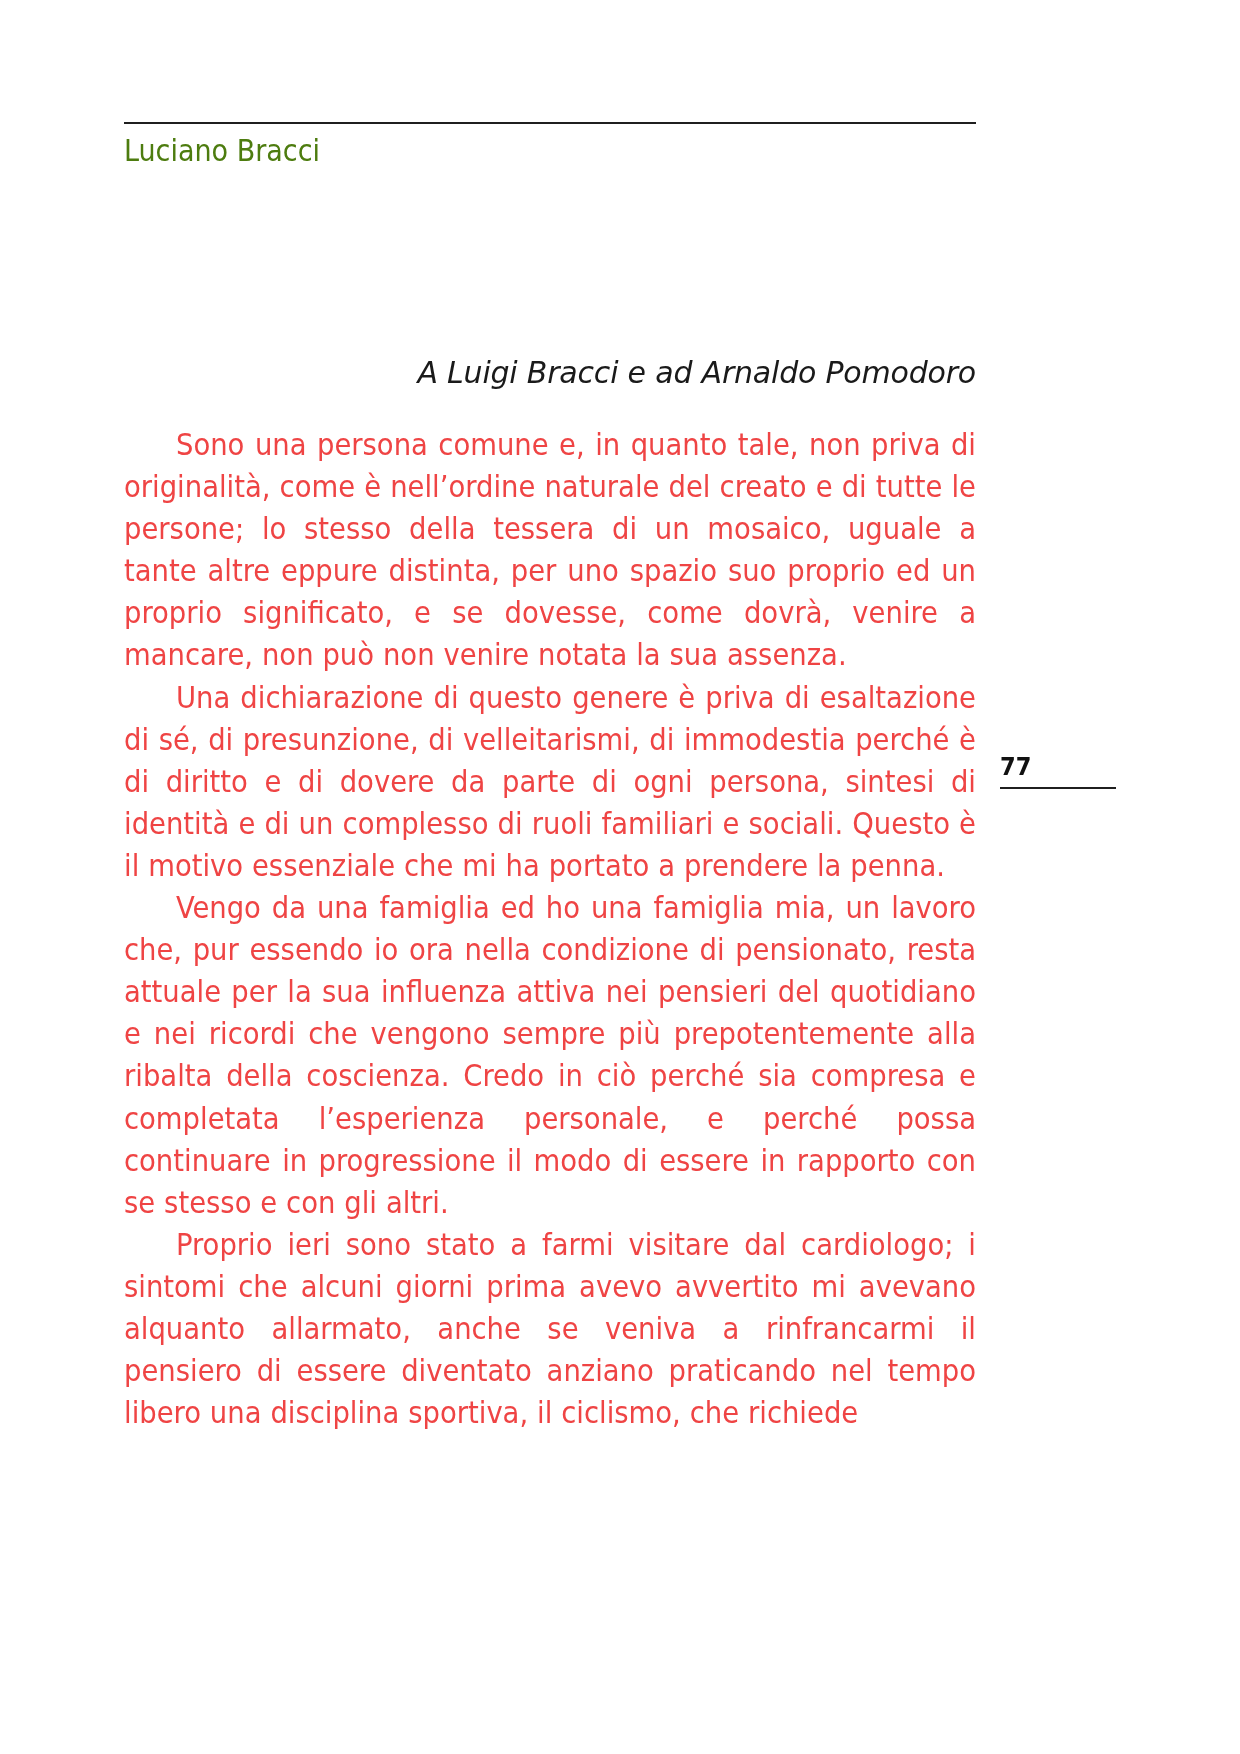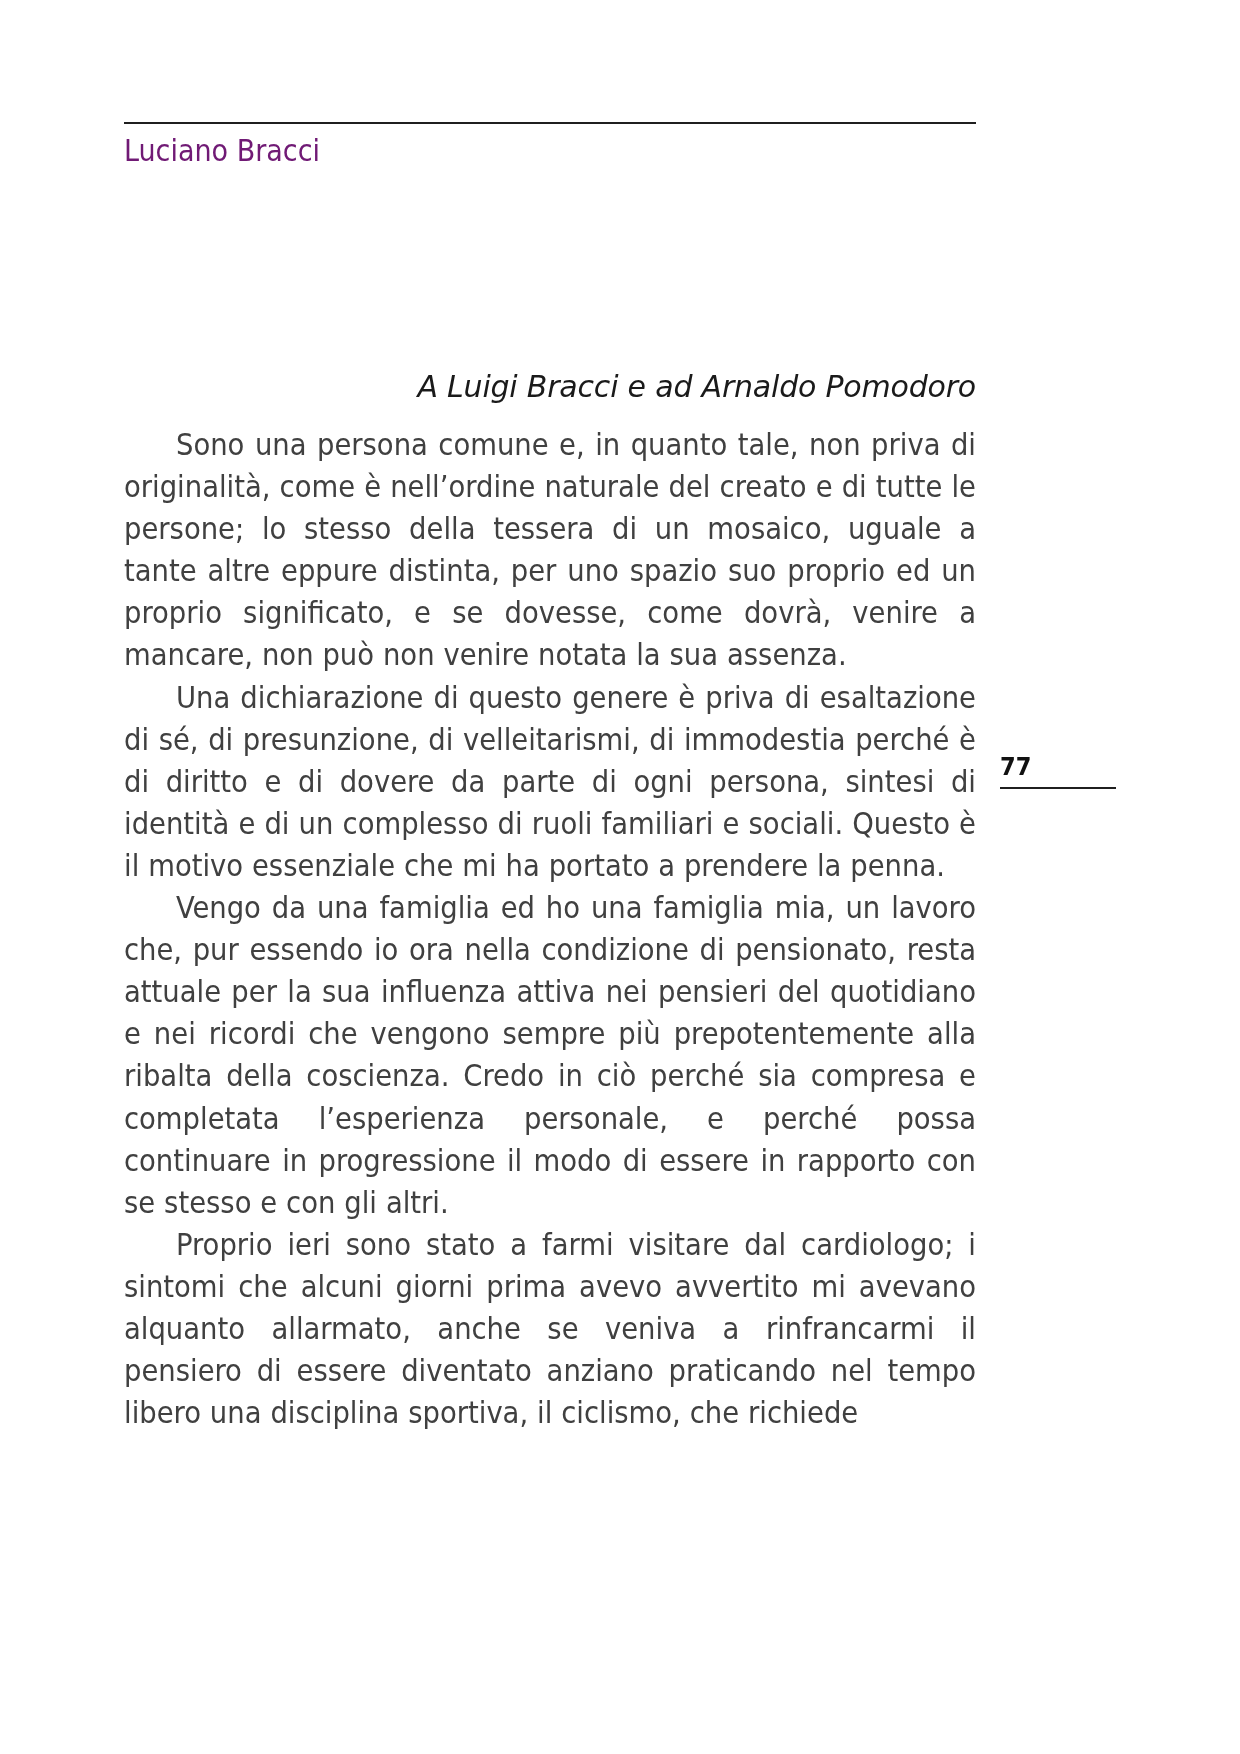--- a/index.html
+++ b/index.html
@@ -45,28 +45,28 @@
     height: 0;
     border-top: 2px solid #1f1f1f;
     margin: 0;
   }
 
   .author {
     font-size: 30px;
     font-weight: normal;
     line-height: 1.2;
     margin: 9px 0 0 0;
-    color: #701a75;
+    color: #4d7c0f;
   }
 
   
   .dedication {
     position: absolute;
     left: 124px;
-    top: 368px;
+    top: 354px;
     width: 852px;
     text-align: right;
     font-style: italic;
     font-size: 30px;
     line-height: 1.25;
     color: #1a1a1a;
     font-family: "DejaVu Sans", "Liberation Sans", sans-serif;
     letter-spacing: -0.2px;
   }
 
@@ -78,21 +78,21 @@
     width: 852px;
   }
 
   .body-column p {
     margin: 0;
     text-align: justify;
     text-justify: inter-word;
     font-size: 30.5px;
     line-height: 42.1px;
     text-indent: 52px;
-    color: #404040;
+    color: #ef4444;
     hyphens: manual;
     word-spacing: 0.2px;
   }
 
   
   .folio {
     position: absolute;
     left: 1000px;
     top: 754px;
     width: 116px;

